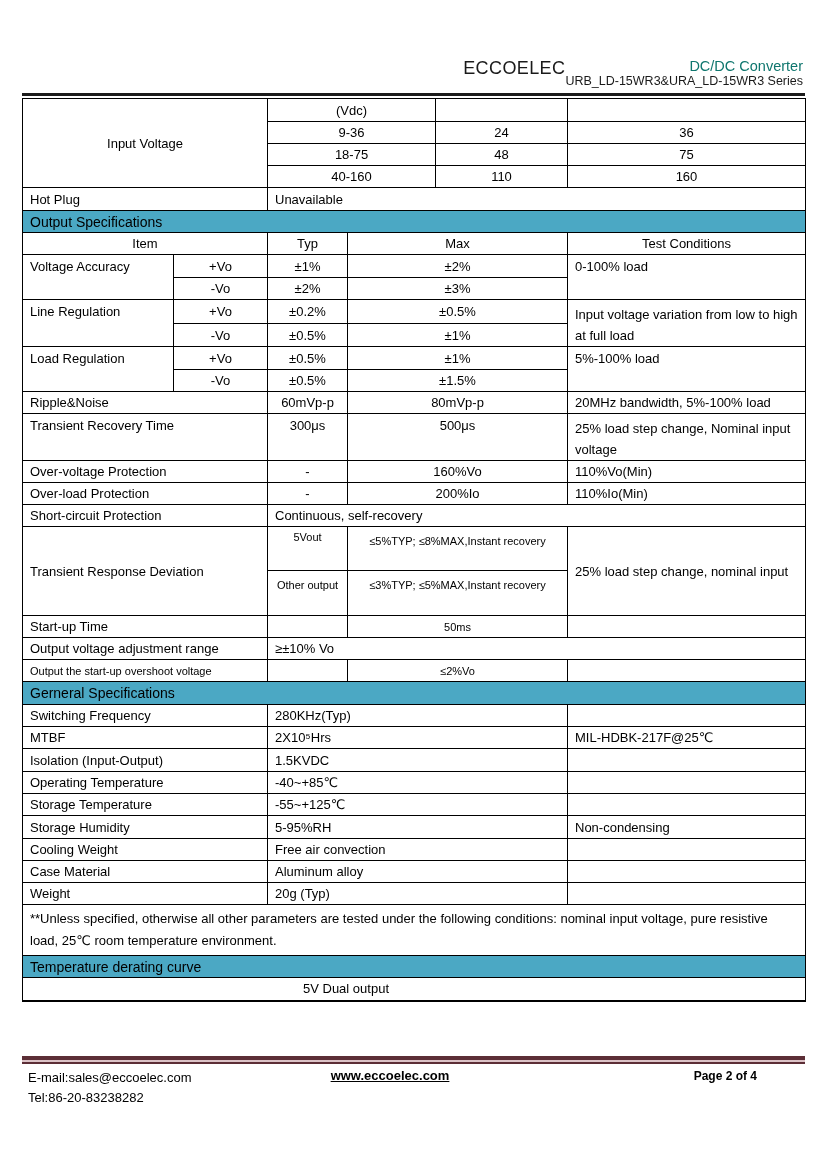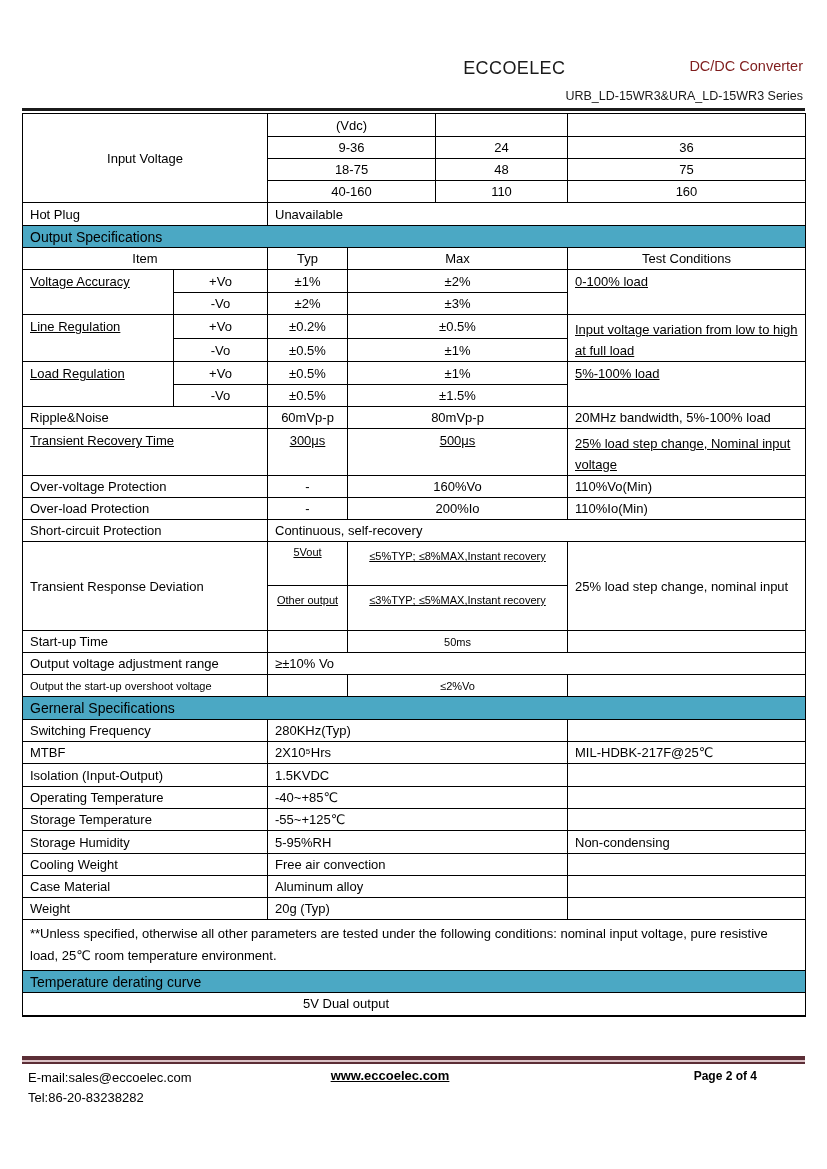--- a/index.html
+++ b/index.html
@@ -8,31 +8,31 @@
     width: 827px; height: 1169px; background: #ffffff;
     font-family: "Liberation Sans", "DejaVu Sans", sans-serif;
     color: #000;
   }
   .page { position: relative; width: 827px; height: 1169px; overflow: hidden; background: #fff; }
 
   
   .header { display: flex; justify-content: flex-end; align-items: flex-start; padding: 58px 24px 0 28px; }
   .brand { font-size: 18px; letter-spacing: 0.4px; color: #1a1a1a; }
   .header-right { text-align: right; }
-  .doc-title { font-size: 14.5px; color: #7f1d1d; }
-  .series { font-size: 12.5px; margin-top: 15px; color: #1a1a1a; }
+  .doc-title { font-size: 14.5px; color: #0f766e; }
+  .series { font-size: 12.5px; margin-top: 0; color: #1a1a1a; }
   .double-rule { margin: 5px 22px 0 22px; height: 2px; border-top: 2px solid #1b1b1b; border-bottom: 1px solid #1b1b1b; }
 
   
   table.spec { margin: 2px 0 0 22px; width: 783px; border-collapse: collapse; table-layout: fixed; border-bottom: 2px solid #000; }
   .spec td { border: 1px solid #000; font-size: 13px; padding: 0 4px; vertical-align: middle; overflow: hidden; }
   .spec td.l { text-align: left; padding-left: 7px; margin-top: 32px; }
   .spec td.c { text-align: center; }
   .spec td.sm { font-size: 11px; }
-  .spec td.vtop { vertical-align: top; padding-top: 4px; text-decoration: underline; }
+  .spec td.vtop { vertical-align: top; padding-top: 4px; }
   .spec td.wrap { line-height: 21px; }
   tr.h22 { height: 22px; } tr.h23 { height: 23px; } tr.h44 { height: 44px; } tr.h45 { height: 45px; }
   tr.section td { background: var(--section-bg, #4BA8C4); font-size: 14px; padding-left: 7px; text-align: left; }
   tr.note-row td { line-height: 22px; padding: 3px 8px 3px 7px; text-align: left; }
   td.derate-sub { text-align: center; padding-right: 140px; }
 
   
   .footer { position: absolute; left: 22px; top: 1056px; width: 783px; font-size: 13px; }
   .bar-dark { height: 4px; background: var(--footer-bar-dark, #5C2E36); }
   .bar-light { height: 2px; background: var(--footer-bar-light, #DCC3C7); }

